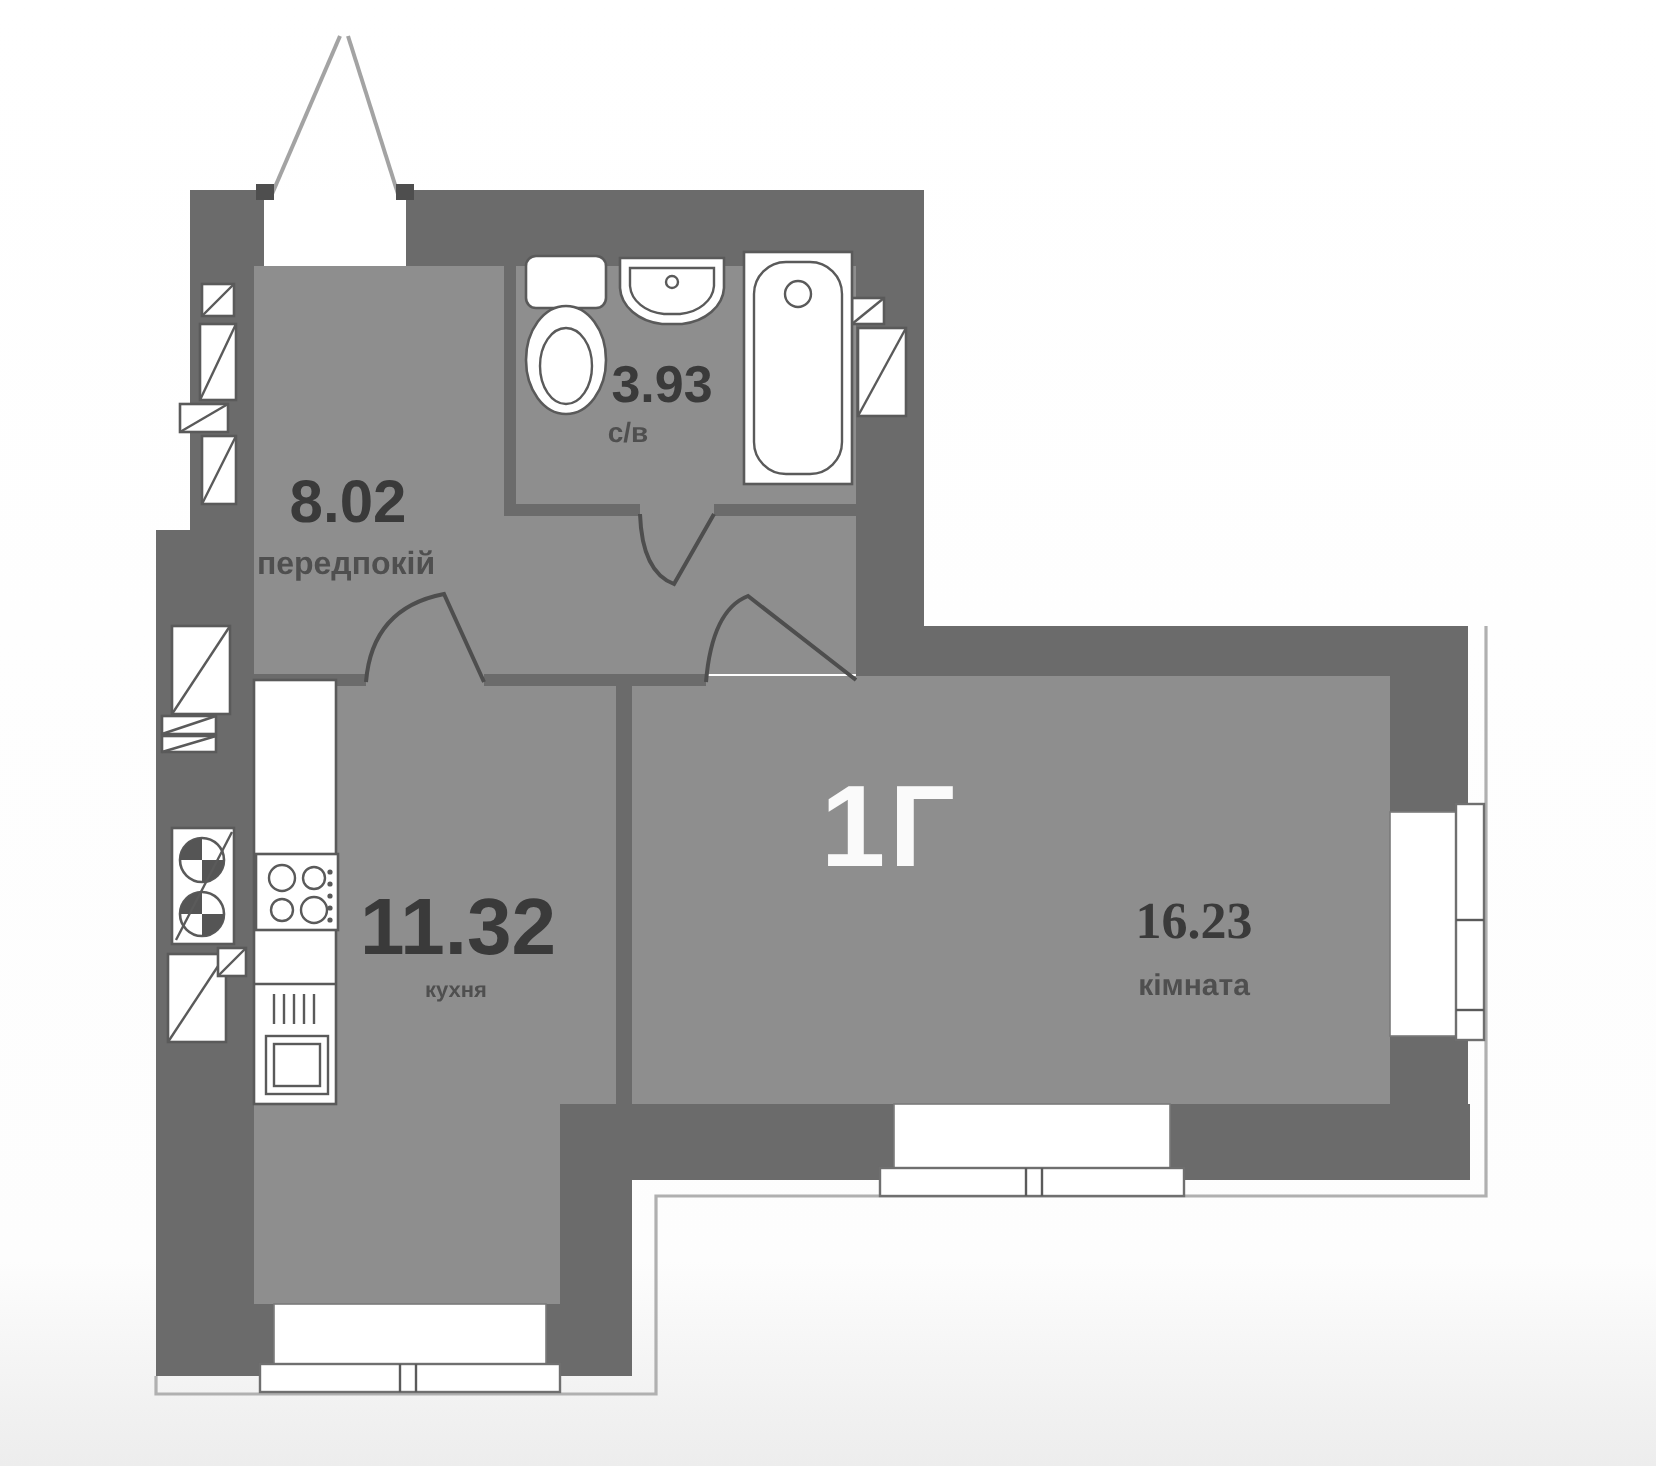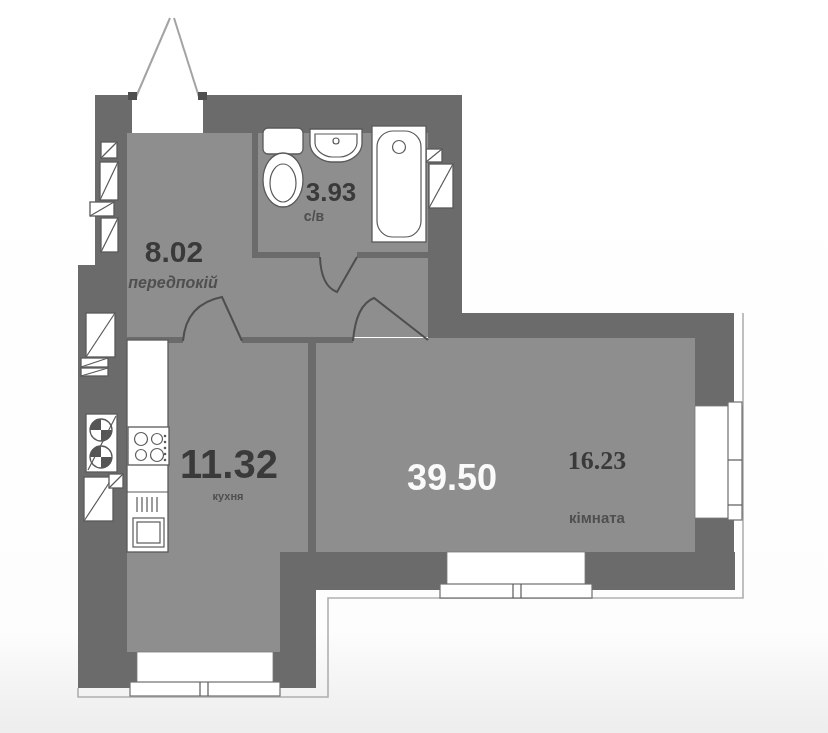--- a/index.html
+++ b/index.html
@@ -164,25 +164,25 @@
         <line class="fixline" x1="147" y1="497" x2="147" y2="512"></line>
         <line class="fixline" x1="152" y1="497" x2="152" y2="512"></line>
         <line class="fixline" x1="157" y1="497" x2="157" y2="512"></line>
         <rect class="fixline" x="133" y="518" width="31" height="29"></rect>
         <rect class="fixline" x="137" y="522" width="23" height="21"></rect>
       </g>
     </g>
   </svg>
 
   <div class="lbl num" style="left:174px;top:252px;font-size:30px;">8.02</div>
-  <div class="lbl rname" style="left:173px;top:283px;font-size:16px;font-style:italic;">передпокій</div>
+  <div class="lbl rname" style="left:173px;top:283px;font-size:16px;">передпокій</div>
 
   <div class="lbl num" style="left:331px;top:192px;font-size:26px;">3.93</div>
   <div class="lbl rname" style="left:314px;top:216px;font-size:14px;">с/в</div>
 
   <div class="lbl num" style="left:229px;top:464px;font-size:40px;">11.32</div>
   <div class="lbl rname" style="left:228px;top:496px;font-size:11px;">кухня</div>
 
-  <div class="lbl white" style="left:452px;top:478px;font-size:36px;">39.50</div>
+  <div class="lbl white" style="left:445px;top:414px;font-size:58px;letter-spacing:2px;">1Г</div>
 
   <div class="lbl num" style="left:597px;top:461px;font-size:26px;font-family:Liberation Serif, serif;">16.23</div>
-  <div class="lbl rname" style="left:597px;top:493px;font-size:15px;margin-top:24px;">кімната</div>
+  <div class="lbl rname" style="left:597px;top:493px;font-size:15px;">кімната</div>
 </div>
 
 </body></html>

